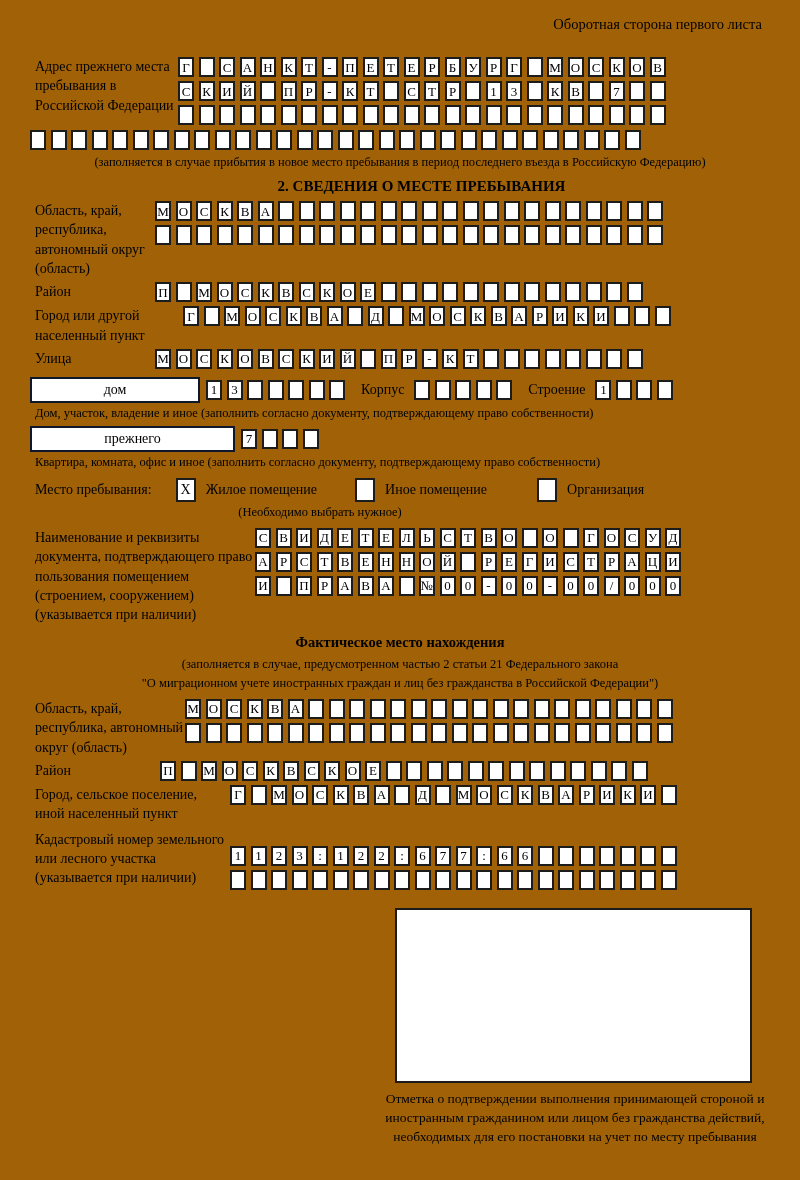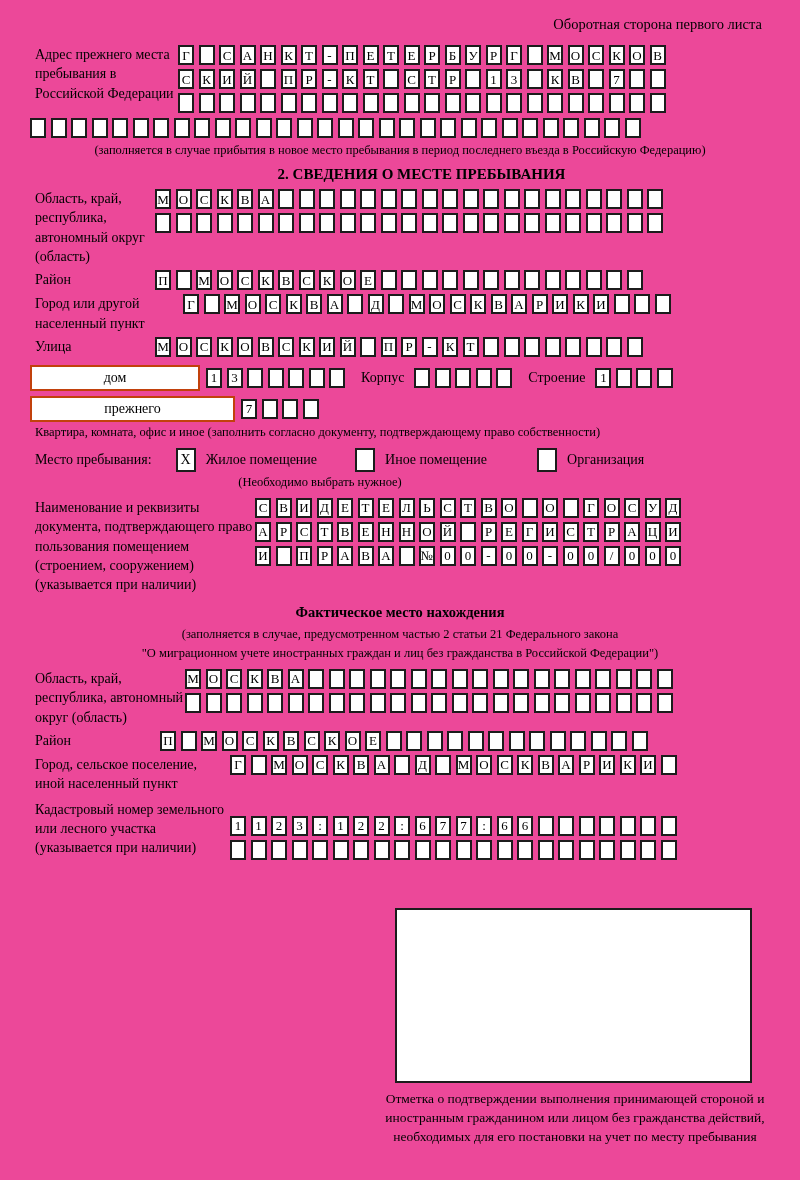--- a/index.html
+++ b/index.html
@@ -1,19 +1,19 @@
 <!DOCTYPE html>
 <html><head>
 <meta charset="utf-8">
 <style>
   * { margin:0; padding:0; box-sizing:border-box; }
   html,body { background:#fff; }
   .page {
     position:relative; width:800px; height:1180px; margin:0 auto;
-    background:#ec4899; color:#000;
+    background:#a16207; color:#000;
     font-family:"Liberation Serif","DejaVu Serif",serif;
     overflow:hidden;
   }
   .hdr-right { text-align:right; padding:16px 38px 0 0; font-size:14.5px; }
 
   .lbl { font-size:14px; line-height:1.38; flex:0 0 auto; }
   .note { font-size:12.5px; }
   .center { text-align:center; }
   .bold { font-weight:bold; }
 
@@ -21,30 +21,30 @@
   .rows { display:flex; flex-direction:column; gap:4px; }
 
   .cellrow { display:flex; gap:4.5px; }
   .cell {
     width:16px; height:20px; border:2px solid #1c1c1c; flex:0 0 auto;
     display:flex; align-items:center; justify-content:center;
     font-size:13px; line-height:1; background:#fff;
   }
 
   .wide-box {
-    border:2px solid #c2410c; height:26px; display:flex;
+    border:2px solid #0f172a; height:26px; display:flex;
     align-items:center; justify-content:center; font-size:14px; background:#fff;
   }
   .chk {
     width:20px; height:24px; border:2px solid #1c1c1c; display:flex;
     align-items:center; justify-content:center; font-size:14px; background:#fff; flex:0 0 auto;
   }
 
   
-  .prev-block { margin-top:12px; }
+  .prev-block { margin-top:24px; }
   .prev-block .lbl { width:143px; }
   .fullrow { margin:5px 0 0 30px; }
   .prev-note { margin-top:5px; }
 
   .s2-title { margin-top:8px; font-size:15px;padding-left:43px; }
 
   .mt { margin-top:6px; }
   .lw120 { width:120px; }
   .lw125 { width:125px; }
   .lw148 { width:148px; }
@@ -372,20 +372,21 @@
         <span class="cell"></span>
       </div>
     <span class="inline-lbl">Строение</span>
     <div class="cellrow">
         <span class="cell">1</span>
         <span class="cell"></span>
         <span class="cell"></span>
         <span class="cell"></span>
       </div>
   </div>
+  <div class="small-note">Дом, участок, владение и иное (заполнить согласно документу, подтверждающему право собственности)</div>
 
   <div class="line apt-line">
     <div class="wide-box apt">прежнего</div>
     <div class="cellrow">
         <span class="cell">7</span>
         <span class="cell"></span>
         <span class="cell"></span>
         <span class="cell"></span>
       </div>
   </div>

